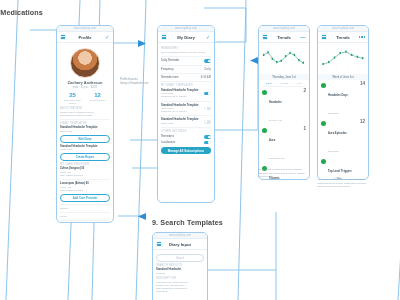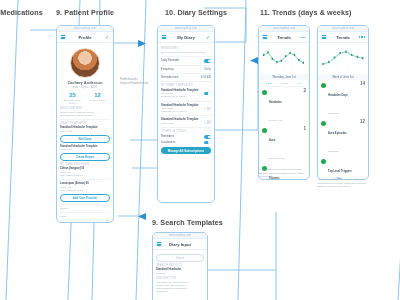--- a/index.html
+++ b/index.html
@@ -131,23 +131,20 @@
     <g fill="#2f8fd4">
       <polygon points="138,40 146,43.5 138,47"></polygon>
       <polygon points="186,39 178,42.5 186,46"></polygon>
       <polygon points="258,57 250,60.5 258,64"></polygon>
       <polygon points="146,213 138,216.5 146,220"></polygon>
       <polygon points="208,127 200,130.5 208,134"></polygon>
     </g>
   </svg>
 
   <div class="sec-title" style="left:-8px;top:8px;">8. Medications</div>
-  <div class="sec-title" style="left:56px;top:8px;">9. Patient Profile</div>
-  <div class="sec-title" style="left:165px;top:8px;">10. Diary Settings</div>
-  <div class="sec-title" style="left:260px;top:8px;">11. Trends (days &amp; weeks)</div>
   <div class="sec-title" style="left:152px;top:218px;">9. Search Templates</div>
 
   <div class="phone" style="left:56px;top:25px;width:58px;height:198px;">
     <div class="phone-url">
         <span>www.mydiary.com</span>
       </div>
     <div class="navbar">
       <div class="burger">
           <i></i>
           <i></i>

